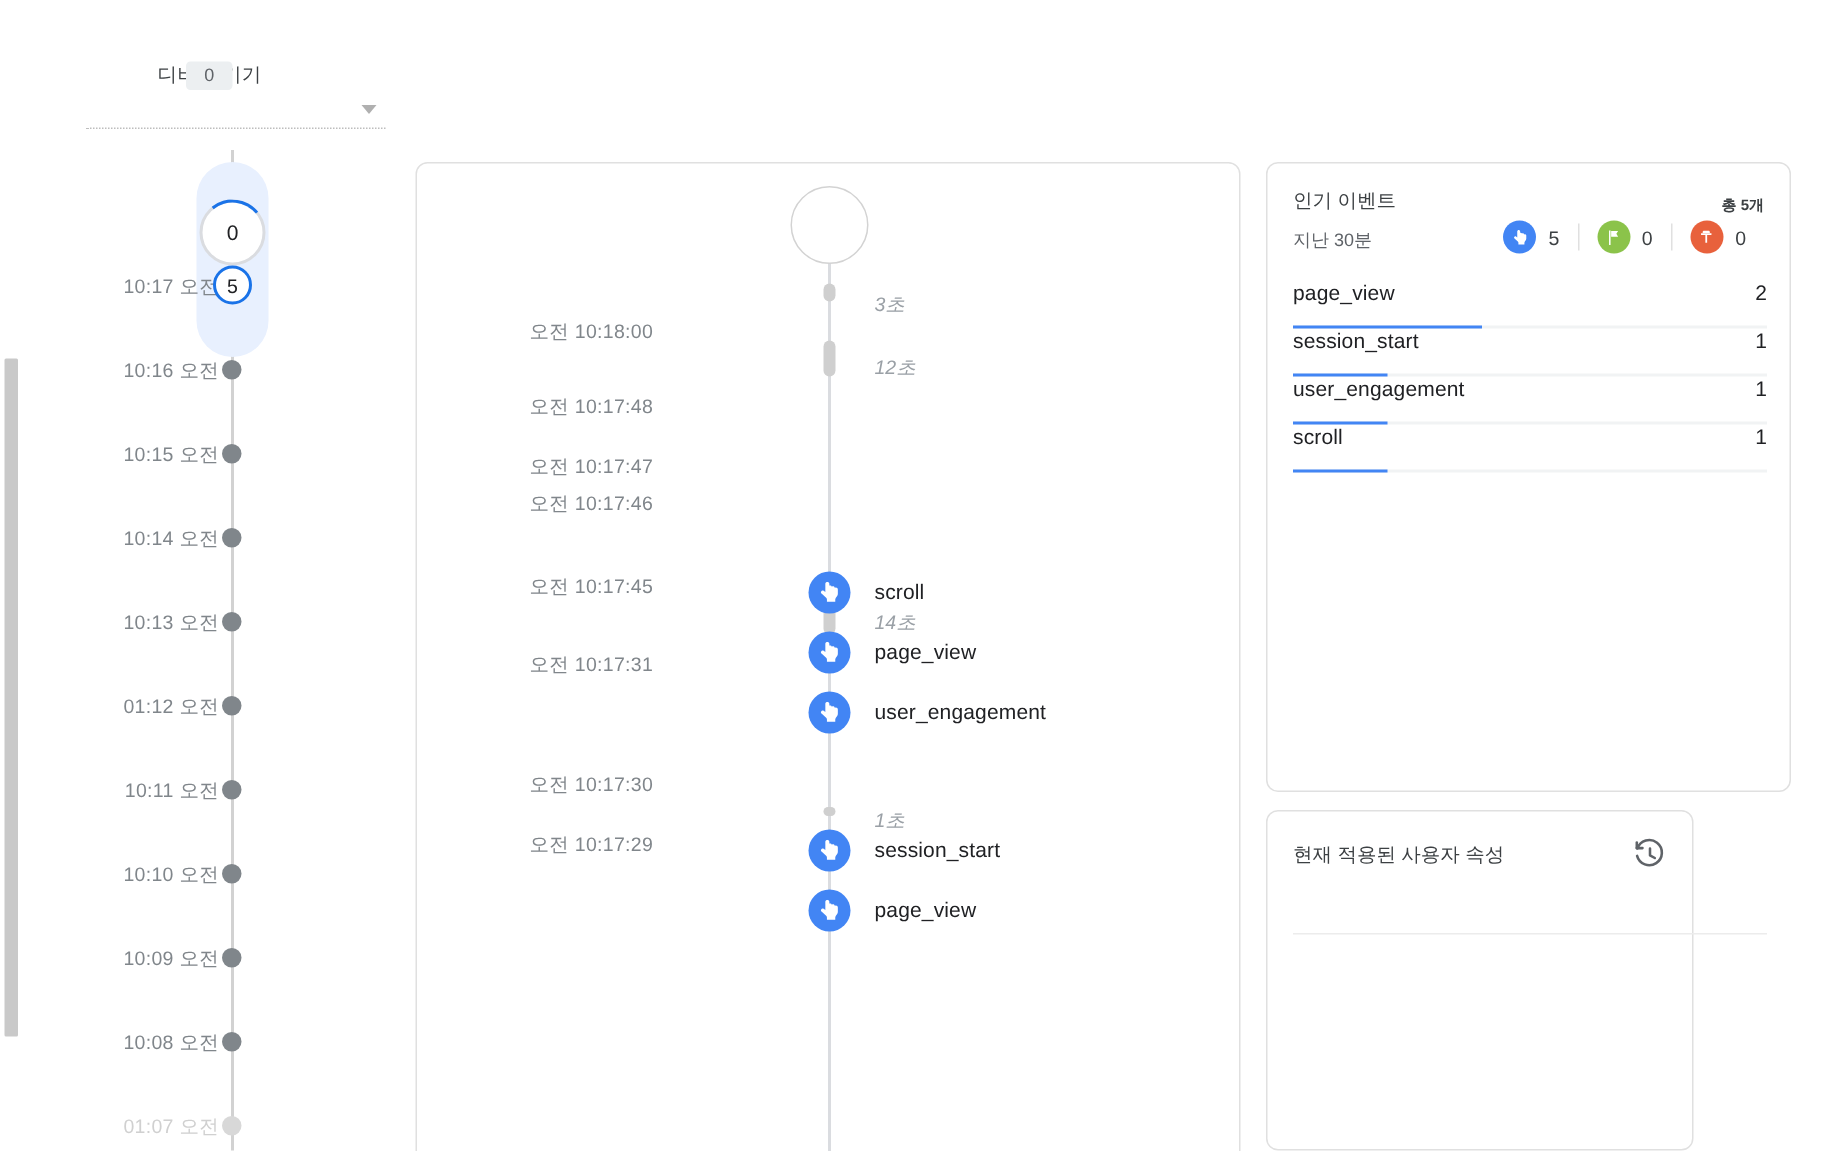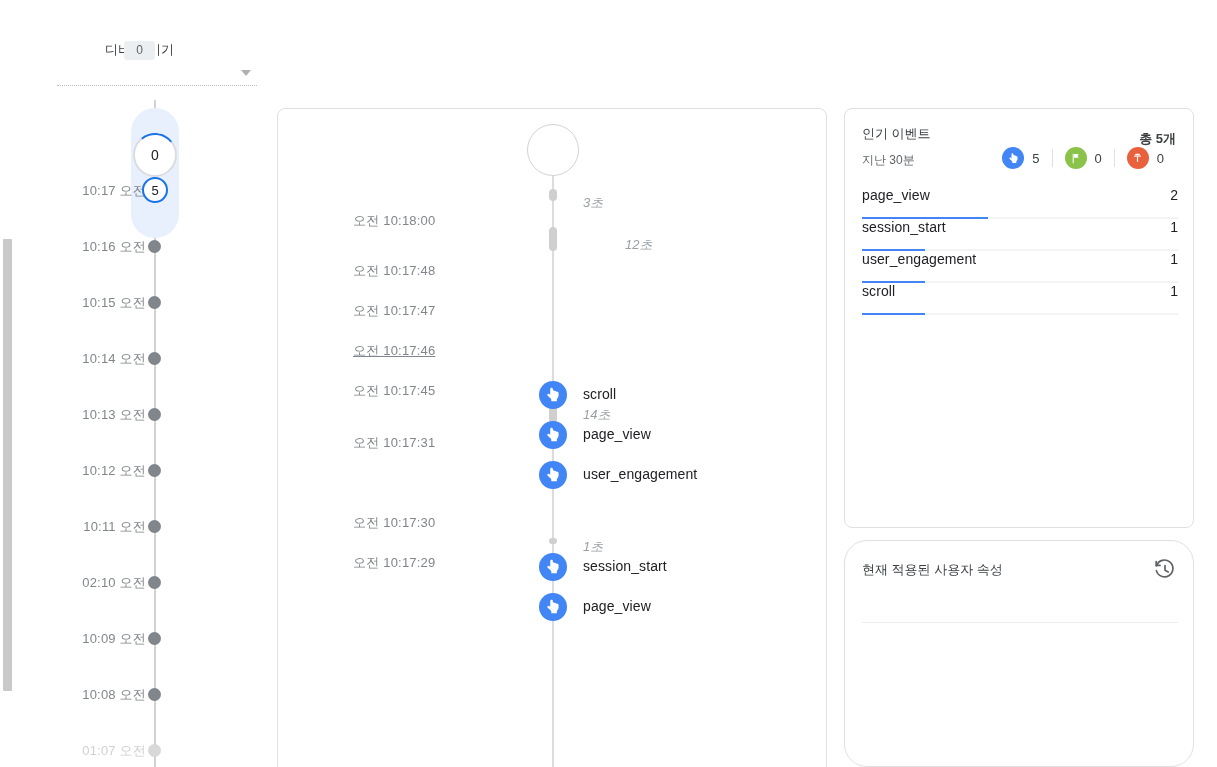--- a/index.html
+++ b/index.html
@@ -88,21 +88,21 @@
     font-size: 13px; color: #202124;
   }
 
   
   .card {
     position: absolute; background: #fff;
     border: 1px solid #e0e0e0; border-radius: 8px;
   }
   #event-stream-card { left: 277px; top: 108px; width: 550px; height: 680px; overflow: hidden; }
   #top-events-card   { left: 844px; top: 108px; width: 350px; height: 420px; }
-  #user-props-card   { left: 844px; top: 540px; width: 350px; height: 227px; border-radius: 23px; }
+  #user-props-card   { left: 844px; top: 540px; width: 285px; height: 227px; }
 
   
   #es-line {
     position: absolute; left: 274px; top: 60px; width: 2px; height: 620px;
     background: #dadce0;
   }
   #es-top-circle {
     position: absolute; left: 249px; top: 15px;
     width: 52px; height: 52px; border-radius: 50%;
     background: #fff; border: 1px solid #d3d3d3;
@@ -134,21 +134,21 @@
   
   .touch-glyph { display: block; }
 
   
   #te-title {
     position: absolute; left: 17px; top: 16px;
     font-size: 13px; color: #3c4043;
   }
   #te-total {
     position: absolute; right: 17px; top: 21px;
-    font-size: 13px; color: #3c4043; font-weight: bold;
+    font-size: 10px; color: #3c4043; font-weight: bold;
   }
   #te-sub {
     position: absolute; left: 17px; top: 43px;
     font-size: 12px; color: #5f6368;
   }
   #te-badges {
     position: absolute; right: 17px; top: 38px;
     display: flex; align-items: center; gap: 0;
   }
   .badge { display: flex; align-items: center; }
@@ -227,29 +227,29 @@
       </div>
       <div class="mt-row" style="top: 258px;">
         <div class="mt-label">10:14 오전</div>
         <div class="mt-dot"></div>
       </div>
       <div class="mt-row" style="top: 314px;">
         <div class="mt-label">10:13 오전</div>
         <div class="mt-dot"></div>
       </div>
       <div class="mt-row" style="top: 370px;">
-        <div class="mt-label">10:12 오전</div>
+        <div class="mt-label">01:12 오전</div>
         <div class="mt-dot"></div>
       </div>
       <div class="mt-row" style="top: 426px;">
         <div class="mt-label">10:11 오전</div>
         <div class="mt-dot"></div>
       </div>
       <div class="mt-row" style="top: 482px;">
-        <div class="mt-label">02:10 오전</div>
+        <div class="mt-label">10:10 오전</div>
         <div class="mt-dot"></div>
       </div>
       <div class="mt-row" style="top: 538px;">
         <div class="mt-label">10:09 오전</div>
         <div class="mt-dot"></div>
       </div>
       <div class="mt-row" style="top: 594px;">
         <div class="mt-label">10:08 오전</div>
         <div class="mt-dot"></div>
       </div>
@@ -260,29 +260,29 @@
     </div>
 </div>
 
 <div class="card" id="event-stream-card">
   <div id="es-line"></div>
   <div id="es-top-circle"></div>
   <div id="es-content">
       <div class="es-time" style="top: 103px; left: 75px;">오전 10:18:00</div>
       <div class="es-time" style="top: 153px; left: 75px;">오전 10:17:48</div>
       <div class="es-time" style="top: 193px; left: 75px;">오전 10:17:47</div>
-      <div class="es-time" style="top: 233px; left: 75px; text-decoration: underline;">오전 10:17:46</div>
+      <div class="es-time" style="top: 218px; left: 75px;">오전 10:17:46</div>
       <div class="es-time" style="top: 273px; left: 75px;">오전 10:17:45</div>
       <div class="es-time" style="top: 325px; left: 75px;">오전 10:17:31</div>
       <div class="es-time" style="top: 405px; left: 75px;">오전 10:17:30</div>
       <div class="es-time" style="top: 445px; left: 75px;">오전 10:17:29</div>
       <div class="es-gap-pill" style="top: 80px; height: 12px;"></div>
       <div class="es-gap-label" style="top: 85px;">3초</div>
       <div class="es-gap-pill" style="top: 118px; height: 24px;"></div>
-      <div class="es-gap-label" style="top: 127px; margin-left: 42px;">12초</div>
+      <div class="es-gap-label" style="top: 127px;">12초</div>
       <div class="es-gap-pill" style="top: 288px; height: 26px;"></div>
       <div class="es-gap-label" style="top: 297px; text-align: right;">14초</div>
       <div class="es-gap-pill" style="top: 429px; height: 6px;"></div>
       <div class="es-gap-label" style="top: 429px;">1초</div>
       <div class="es-event" style="top: 286px;">
         <div class="es-icon">
           <svg class="touch-glyph" width="18" height="18" viewBox="0 0 24 24" fill="#ffffff">
             <path d="M10.2 2.4c-1.05 0-1.9.85-1.9 1.9v7.25l-1.5-1.0c-.75-.5-1.75-.27-2.2.5-.37.63-.23 1.43.32 1.92l4.1 3.66c.45.4.7.98.7 1.58v2.0h7.4v-1.9c0-.62.2-1.22.56-1.72l1.1-1.52c.42-.58.64-1.28.64-2.0V9.3c0-.93-.75-1.68-1.68-1.68-.34 0-.66.1-.93.28-.17-.77-.86-1.35-1.68-1.35-.37 0-.72.12-1.0.32-.24-.66-.87-1.13-1.62-1.13-.23 0-.45.05-.65.13V4.3c0-1.05-.85-1.9-1.9-1.9z"></path>
           </svg>
         </div>

